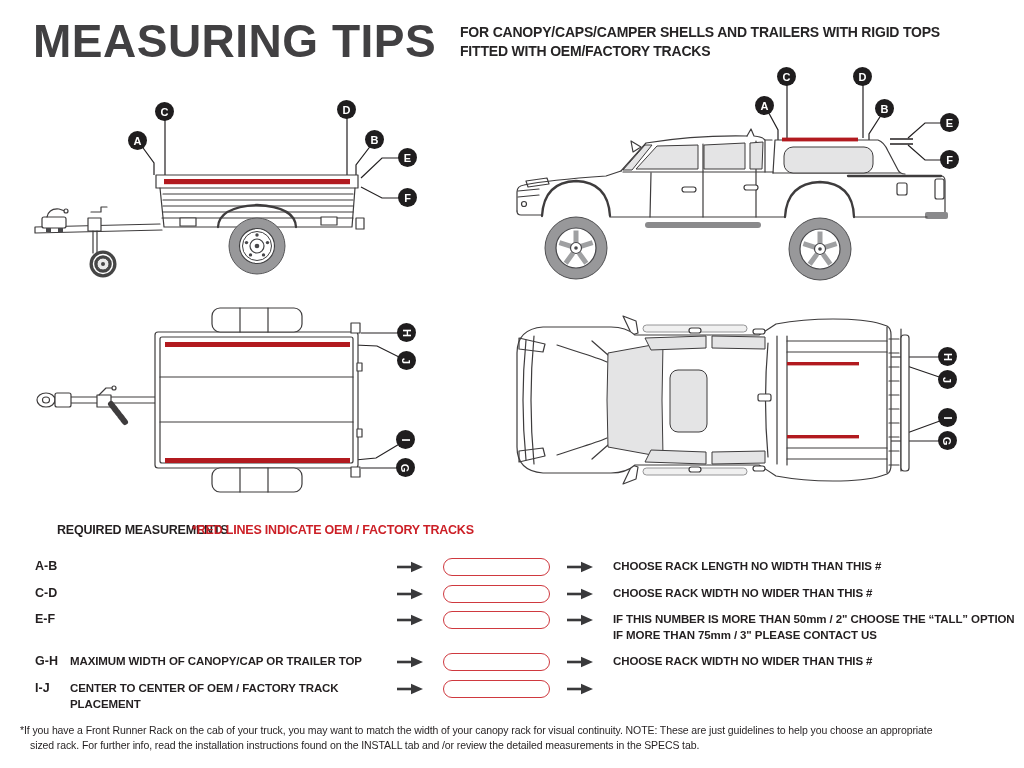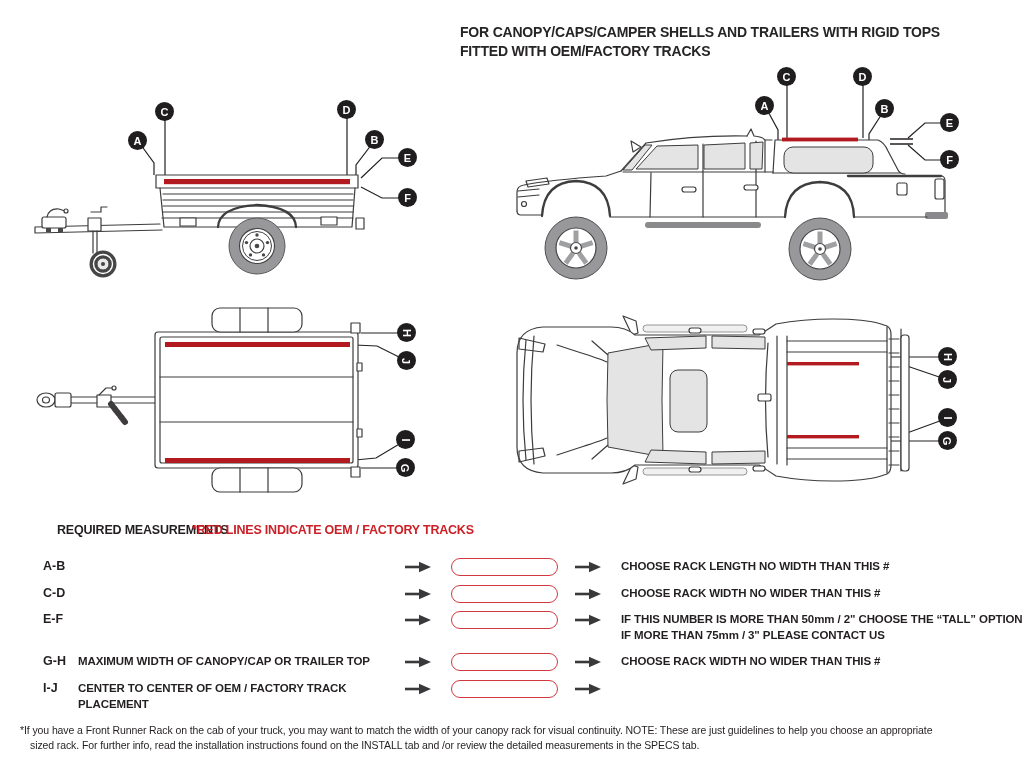--- a/index.html
+++ b/index.html
@@ -9,21 +9,21 @@
          letter-spacing:.5px;color:#414042;white-space:nowrap;}
   .subtitle{position:absolute;left:460px;top:23px;font-size:14px;font-weight:bold;
             line-height:1.35;letter-spacing:-.2px;white-space:pre-line;color:#262425;}
   .diagram{position:absolute;}
   .lbl{position:absolute;width:19px;height:19px;border-radius:50%;background:#1f1d1e;color:#fff;
        font-size:11px;font-weight:bold;display:flex;align-items:center;justify-content:center;z-index:5;}
   .lbl.rot span{display:inline-block;transform:rotate(90deg);}
   .sec-head{position:absolute;left:35px;top:523px;font-size:12.5px;font-weight:bold;letter-spacing:-.2px;margin-left:22px;}
   .sec-note{position:absolute;left:192px;top:523px;font-size:12.5px;font-weight:bold;
             letter-spacing:-.2px;color:#cc1f26;}
-  .mrow{position:absolute;left:8px;width:904px;height:34px;font-weight:bold;padding-left:19px;}
+  .mrow{position:absolute;left:0;width:904px;height:34px;font-weight:bold;padding-left:19px;}
   .m-range{position:absolute;left:35px;top:0;font-size:12.5px;}
   .m-desc{position:absolute;left:70px;top:0;width:330px;font-size:11.5px;letter-spacing:-.1px;
           line-height:1.35;white-space:pre-line;}
   .m-arrow1{position:absolute;left:397px;top:2px;}
   .m-arrow2{position:absolute;left:567px;top:2px;}
   .m-pill{position:absolute;left:443px;top:-1px;width:107px;height:18px;background:#fff;
           border:1.7px solid #cf393f;border-radius:11px;box-sizing:border-box;}
   .m-instr{position:absolute;left:613px;top:0;width:406px;font-size:11.5px;letter-spacing:-.1px;
            line-height:1.35;white-space:pre-line;}
   .arrow{width:26px;height:12px;display:block;}
@@ -41,20 +41,21 @@
   svg .red{fill:#b21a1f;stroke:none;}
   svg .gray{fill:#98989a;}
   svg .dgray{fill:#8a8a8c;stroke:none;}
   svg .dk{fill:#47474a;}
 </style>
 </head>
 <body>
 
 <div class="page">
 
+  <div class="title">MEASURING TIPS</div>
   <div class="subtitle">FOR CANOPY/CAPS/CAMPER SHELLS AND TRAILERS WITH RIGID TOPS
 FITTED WITH OEM/FACTORY TRACKS</div>
 
   <svg class="diagram" style="left:25px;top:90px" width="430" height="210" viewBox="0 0 430 210">
 
     <path class="ln" d="M140,22 V85 M322,20 V85"></path>
     <path class="ln" d="M113,51 L129,73 V85"></path>
     <path class="ln" d="M350,50 L331,75 V85"></path>
     <path class="ln" d="M383,68 H357 L336,88"></path>
     <path class="ln" d="M383,108 H357 L336,97"></path>

